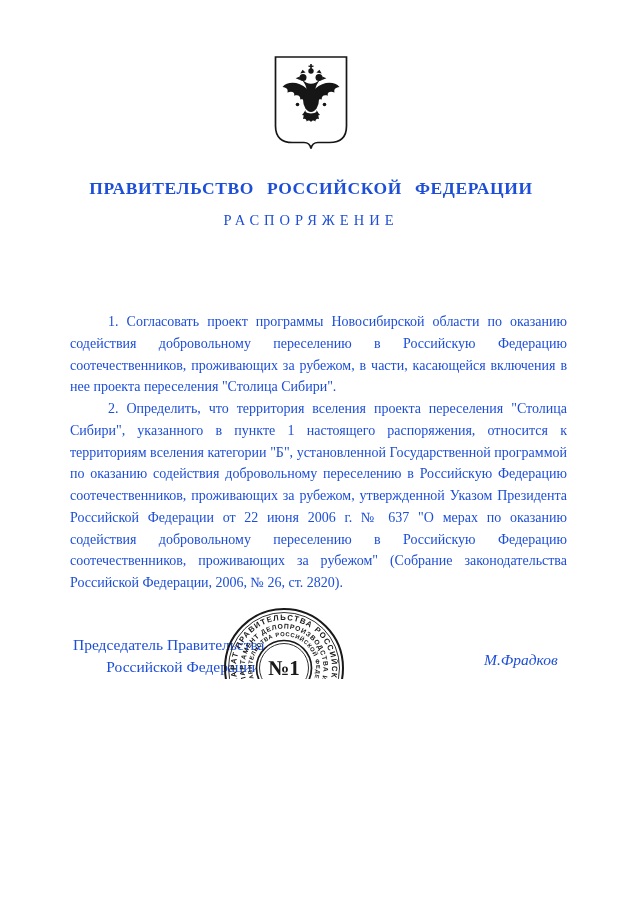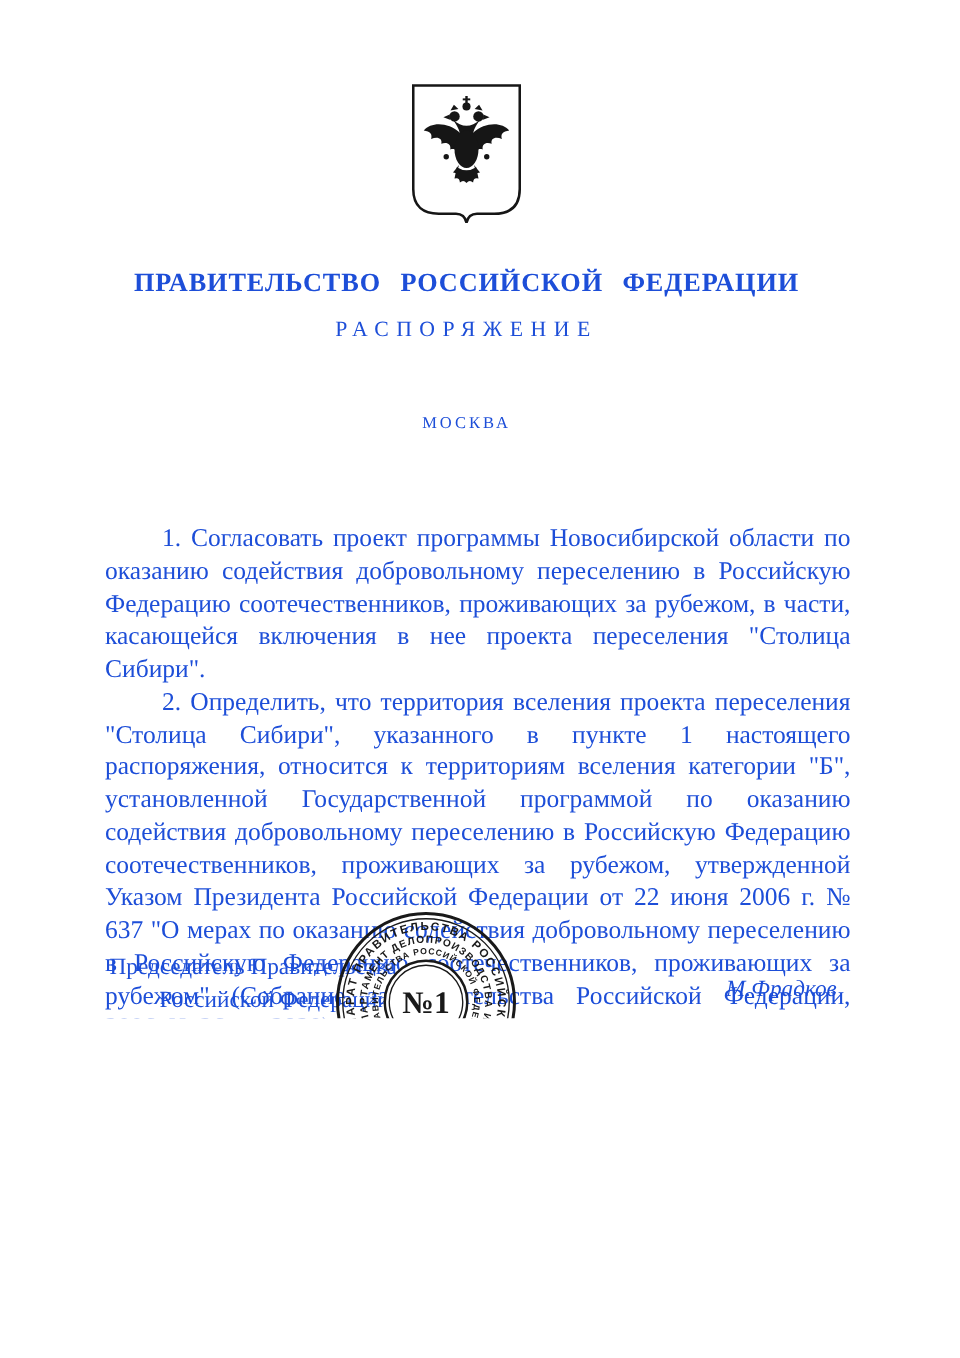--- a/index.html
+++ b/index.html
@@ -17,21 +17,21 @@
   .emblem{position:absolute;left:272px;top:55px;width:78px;height:98px;}
   
   .center-band{position:absolute;left:0;width:622px;text-align:center;}
   .org-title{top:178px;font-size:17.5px;font-weight:bold;letter-spacing:.6px;word-spacing:8px;}
   .doc-type{top:212px;font-size:14.5px;letter-spacing:5px;}
   .date-line{top:247px;font-size:15.5px;white-space:pre;}
   .city{top:276px;font-size:11px;letter-spacing:2px;}
   
   .body-text{
     position:absolute;left:70px;top:311px;width:497px;
-    font-size:17px;line-height:21.75px;margin-top:37px;
+    font-size:14px;line-height:21.75px;
   }
   .body-text p{
     margin:0;text-indent:38px;text-align:justify;text-align-last:left;
   }
   
   .sig-title{position:absolute;left:73px;top:634px;width:220px;font-size:15.5px;line-height:21.5px;}
   .sig-title .l2{text-align:center;}
   .sig-name{position:absolute;left:484px;top:651px;font-size:15.5px;font-style:italic;}
   
   .stamp{position:absolute;left:222px;top:606px;width:124px;height:124px;}
@@ -67,21 +67,20 @@
       <circle cx="25.5" cy="49.5" r="1.8"></circle>
       <circle cx="52.5" cy="49.5" r="1.8"></circle>
       <path d="M32.5,56.5 Q39,60.5 45.5,56.5 L47,64 Q43.6,63 43.4,66.6 Q41,64.4 39,67 Q37,64.4 34.6,66.6 Q34.4,63 31,64 Z"></path>
       <path d="M34,55 L30,60 L32.5,60.5 Z"></path>
       <path d="M44,55 L48,60 L45.5,60.5 Z"></path>
     </g>
   </svg>
 
   <div class="center-band org-title">ПРАВИТЕЛЬСТВО РОССИЙСКОЙ ФЕДЕРАЦИИ</div>
   <div class="center-band doc-type">РАСПОРЯЖЕНИЕ</div>
-  <div class="center-band city">МОСКВА</div>
 
   <div class="body-text">
     <p>1. Согласовать проект программы Новосибирской области по оказанию содействия добровольному переселению в Российскую Федерацию соотечественников, проживающих за рубежом, в части, касающейся включения в нее проекта переселения "Столица Сибири".</p>
     <p>2. Определить, что территория вселения проекта переселения "Столица Сибири", указанного в пункте 1 настоящего распоряжения, относится к территориям вселения категории "Б", установленной Государственной программой по оказанию содействия добровольному переселению в Российскую Федерацию соотечественников, проживающих за рубежом, утвержденной Указом Президента Российской Федерации от 22 июня 2006 г. № 637 "О мерах по оказанию содействия добровольному переселению в Российскую Федерацию соотечественников, проживающих за рубежом" (Собрание законодательства Российской Федерации, 2006, № 26, ст. 2820).</p>
   </div>
 
   <div class="sig-title">
     <div class="l1">Председатель Правительства</div>
     <div class="l2">Российской Федерации</div>
   </div>

